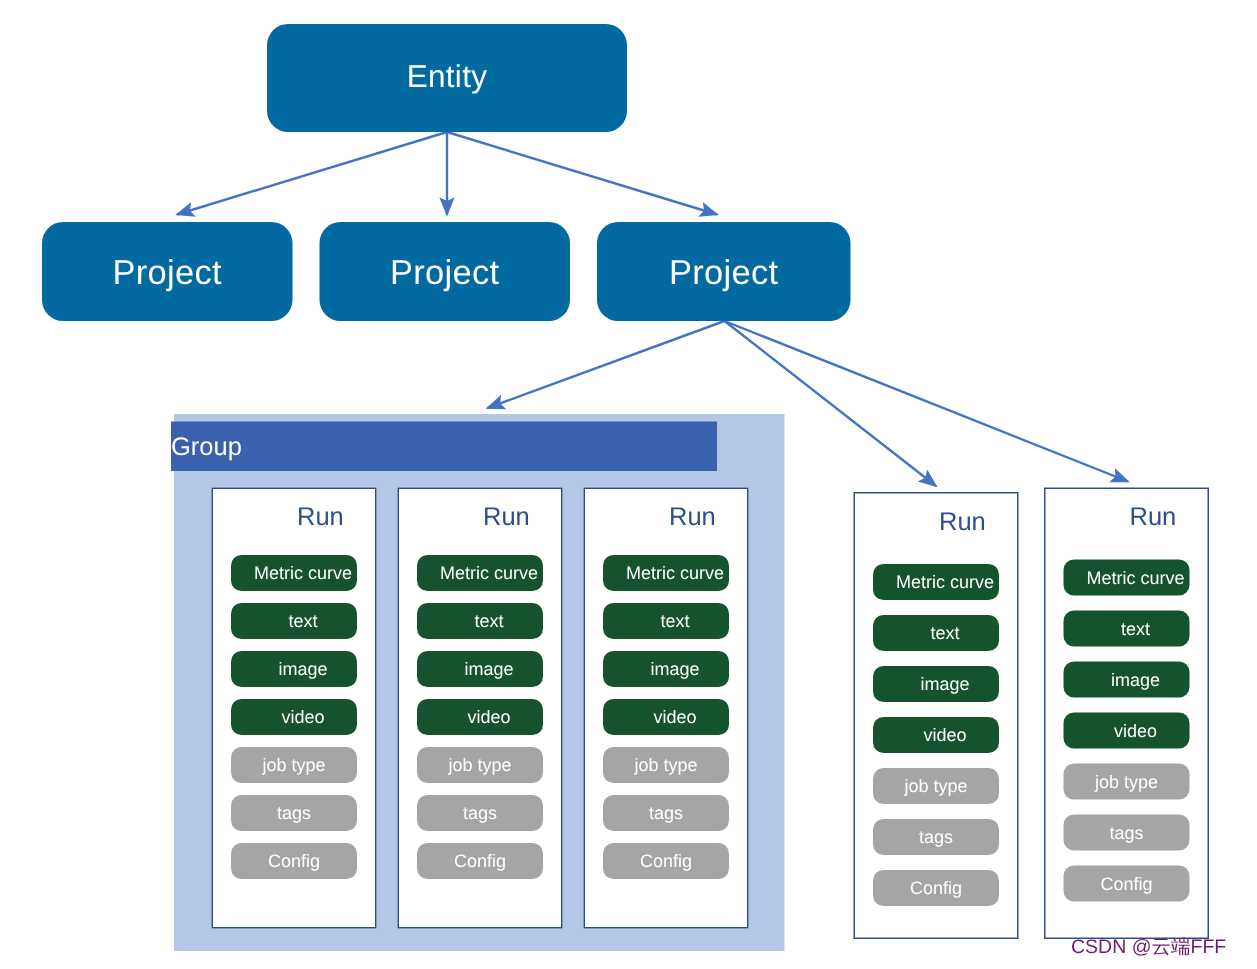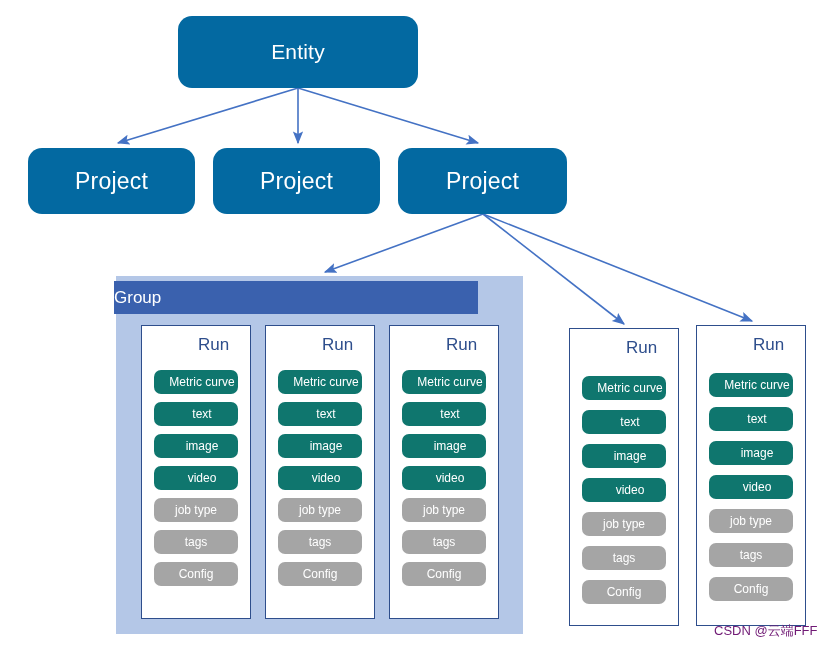--- a/index.html
+++ b/index.html
@@ -109,21 +109,21 @@
     height: 24px;
     border-radius: 7px;
     color: #ffffff;
     display: flex;
     align-items: center;
     justify-content: center;
     font-size: 12px;
     box-sizing: border-box;
     white-space: nowrap;
   }
-  .pill.blue { background: #0f766e; padding-left: 12px; }
+  .pill.blue { background: #14532d; padding-left: 12px; }
   .pill.gray { background: #A5A5A5; }
 
   
   .run-card.g1 { left: 141px; top: 325px; width: 110px; height: 294px; }
   .run-card.g2 { left: 265px; top: 325px; width: 110px; height: 294px; }
   .run-card.g3 { left: 389px; top: 325px; width: 110px; height: 294px; }
   
   .run-card.s1 { left: 569px; top: 328px; width: 110px; height: 298px; }
   .run-card.s2 { left: 696px; top: 325px; width: 110px; height: 301px; }
 

